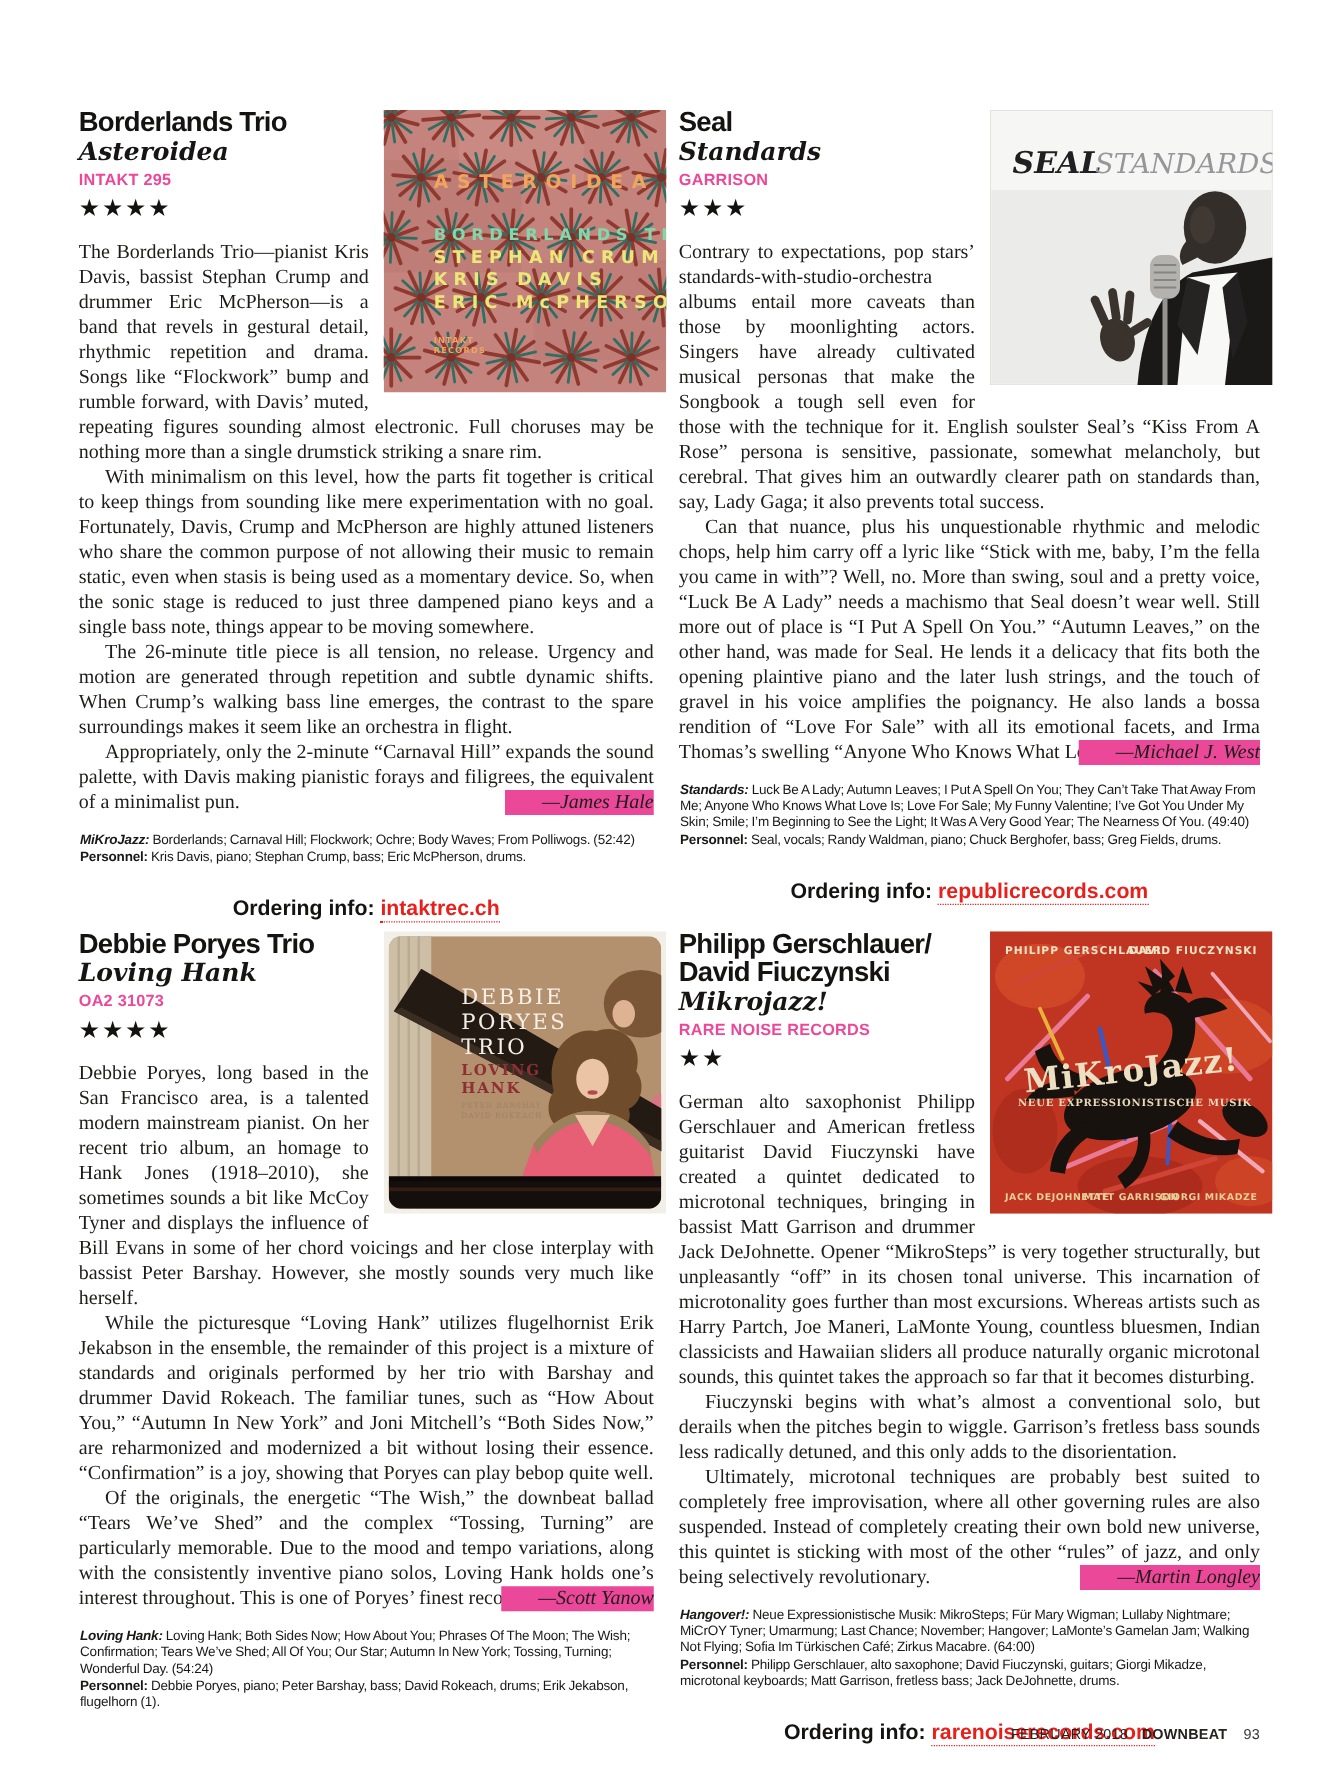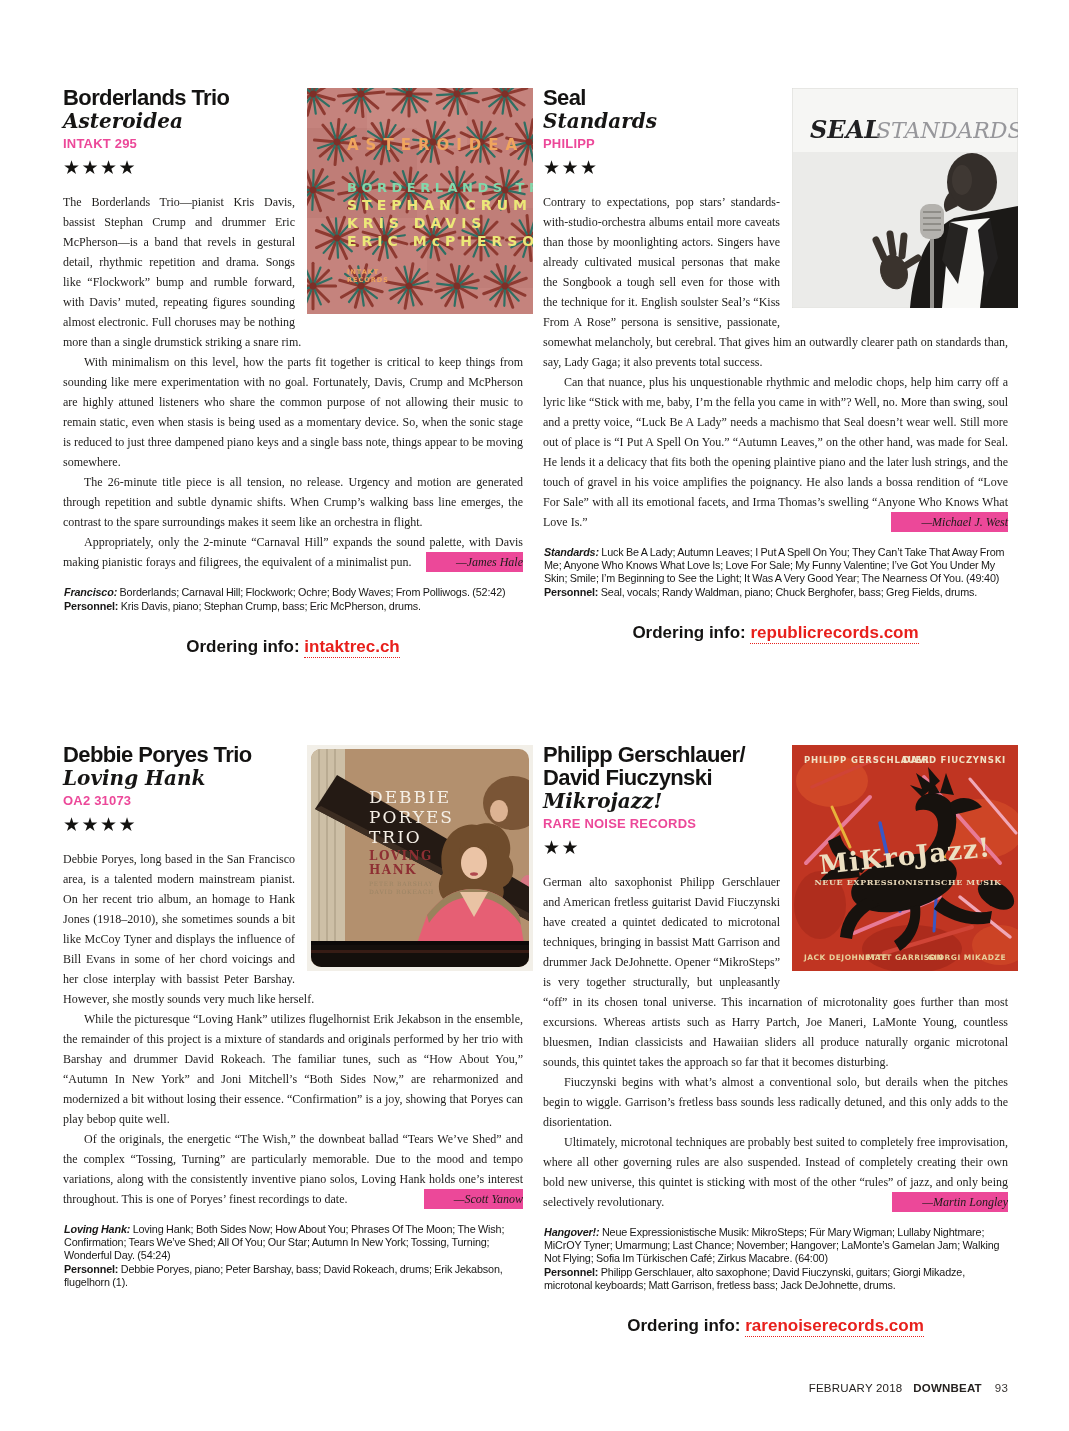--- a/index.html
+++ b/index.html
@@ -16,21 +16,21 @@
 
   h2.artist{font-family:"Liberation Sans",sans-serif;font-weight:bold;font-size:22px;
             line-height:23px;letter-spacing:-0.6px;color:#141312;margin:0;white-space:pre-line;}
   .album{font-family:"DejaVu Serif",serif;font-style:italic;font-weight:bold;
          font-size:20px;line-height:25px;color:#161514;}
   .rlabel{font-family:"Liberation Sans",sans-serif;font-weight:bold;font-size:13px;
           line-height:16px;color:#ec4899;letter-spacing:0.2px;margin-top:2px;}
   .stars{font-family:"DejaVu Sans",sans-serif;font-size:19px;line-height:24px;color:#131210;
          letter-spacing:1.5px;margin:3px 0 13px 0;}
 
-  .body p{margin:0;text-align:justify;font-size:12px;line-height:20px;color:#1e1c1a;hyphens:auto;}
+  .body p{margin:0;text-align:justify;font-size:16px;line-height:20px;color:#1e1c1a;hyphens:auto;}
   .body p.ind{text-indent:21px;}
   .body p.last{position:relative;}
   .byline{position:absolute;right:0;bottom:0;font-style:italic;background:#ec4899;padding-left:9px;}
 
   .info{margin-top:14px;font-family:"Liberation Sans",sans-serif;font-size:10.8px;
         line-height:13px;color:#191817;letter-spacing:-0.15px;word-spacing:-0.4px;}
   .info p{margin:1px;}
   .info .ttl{font-weight:bold;font-style:italic;}
   .info .plabel{font-weight:bold;}
 
@@ -112,21 +112,21 @@
     <div class="album">Asteroidea</div>
     <div class="rlabel">INTAKT 295</div>
     <div class="stars">★★★★</div>
     <div class="body">
       <p>The Borderlands Trio—pianist Kris Davis, bassist Stephan Crump and drummer Eric McPherson—is a band that revels in gestural detail, rhythmic repetition and drama. Songs like “Flockwork” bump and rumble forward, with Davis’ muted, repeating figures sounding almost electronic. Full choruses may be nothing more than a single drumstick striking a snare rim.</p>
       <p class="ind">With minimalism on this level, how the parts fit together is critical to keep things from sounding like mere experimentation with no goal. Fortunately, Davis, Crump and McPherson are highly attuned listeners who share the common purpose of not allowing their music to remain static, even when stasis is being used as a momentary device. So, when the sonic stage is reduced to just three dampened piano keys and a single bass note, things appear to be moving somewhere.</p>
       <p class="ind">The 26-minute title piece is all tension, no release. Urgency and motion are generated through repetition and subtle dynamic shifts. When Crump’s walking bass line emerges, the contrast to the spare surroundings makes it seem like an orchestra in flight.</p>
       <p class="ind last"><span>Appropriately, only the 2-minute “Carnaval Hill” expands the sound palette, with Davis making pianistic forays and filigrees, the equivalent of a minimalist pun.</span><span class="byline">—James Hale</span></p>
     </div>
     <div class="info">
-      <p><span class="ttl">Francisco:</span> <span>Borderlands; Carnaval Hill; Flockwork; Ochre; Body Waves; From Polliwogs. (52:42)</span></p>
+      <p><span class="ttl">MiKroJazz:</span> <span>Borderlands; Carnaval Hill; Flockwork; Ochre; Body Waves; From Polliwogs. (52:42)</span></p>
       <p><span class="plabel">Personnel:</span> <span>Kris Davis, piano; Stephan Crump, bass; Eric McPherson, drums.</span></p>
     </div>
     <div class="ordering">
       <span>Ordering info:</span> <a>intaktrec.ch</a>
     </div>
   </section>
 
   <section class="review" id="r1">
     <div class="cover">
       <svg width="226" height="220" viewBox="0 0 226 220">
@@ -155,21 +155,21 @@
             <line x1="92" y1="170" x2="84" y2="152" stroke-width="7"></line>
             <line x1="101" y1="166" x2="98" y2="146" stroke-width="7"></line>
             <line x1="110" y1="168" x2="112" y2="148" stroke-width="7"></line>
             <line x1="113" y1="178" x2="126" y2="170" stroke-width="7"></line>
           </g>
         </g>
       </svg>
     </div>
     <h2 class="artist">Seal</h2>
     <div class="album">Standards</div>
-    <div class="rlabel">PHILIPP</div>
+    <div class="rlabel">GARRISON</div>
     <div class="stars">★★★</div>
     <div class="body">
       <p>Contrary to expectations, pop stars’ standards-with-studio-orchestra albums entail more caveats than those by moonlighting actors. Singers have already cultivated musical personas that make the Songbook a tough sell even for those with the technique for it. English soulster Seal’s “Kiss From A Rose” persona is sensitive, passionate, somewhat melancholy, but cerebral. That gives him an outwardly clearer path on standards than, say, Lady Gaga; it also prevents total success.</p>
       <p class="ind last"><span>Can that nuance, plus his unquestionable rhythmic and melodic chops, help him carry off a lyric like “Stick with me, baby, I’m the fella you came in with”? Well, no. More than swing, soul and a pretty voice, “Luck Be A Lady” needs a machismo that Seal doesn’t wear well. Still more out of place is “I Put A Spell On You.” “Autumn Leaves,” on the other hand, was made for Seal. He lends it a delicacy that fits both the opening plaintive piano and the later lush strings, and the touch of gravel in his voice amplifies the poignancy. He also lands a bossa rendition of “Love For Sale” with all its emotional facets, and Irma Thomas’s swelling “Anyone Who Knows What Love Is.”</span><span class="byline">—Michael J. West</span></p>
     </div>
     <div class="info">
       <p><span class="ttl">Standards:</span> <span>Luck Be A Lady; Autumn Leaves; I Put A Spell On You; They Can’t Take That Away From Me; Anyone Who Knows What Love Is; Love For Sale; My Funny Valentine; I’ve Got You Under My Skin; Smile; I’m Beginning to See the Light; It Was A Very Good Year; The Nearness Of You. (49:40)</span></p>
       <p><span class="plabel">Personnel:</span> <span>Seal, vocals; Randy Waldman, piano; Chuck Berghofer, bass; Greg Fields, drums.</span></p>
     </div>
     <div class="ordering">

